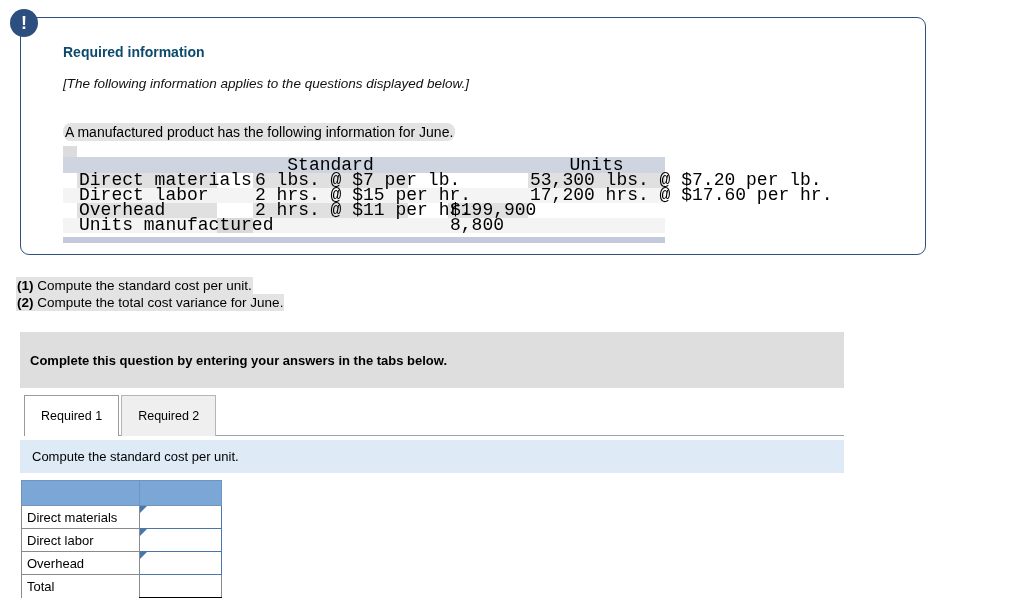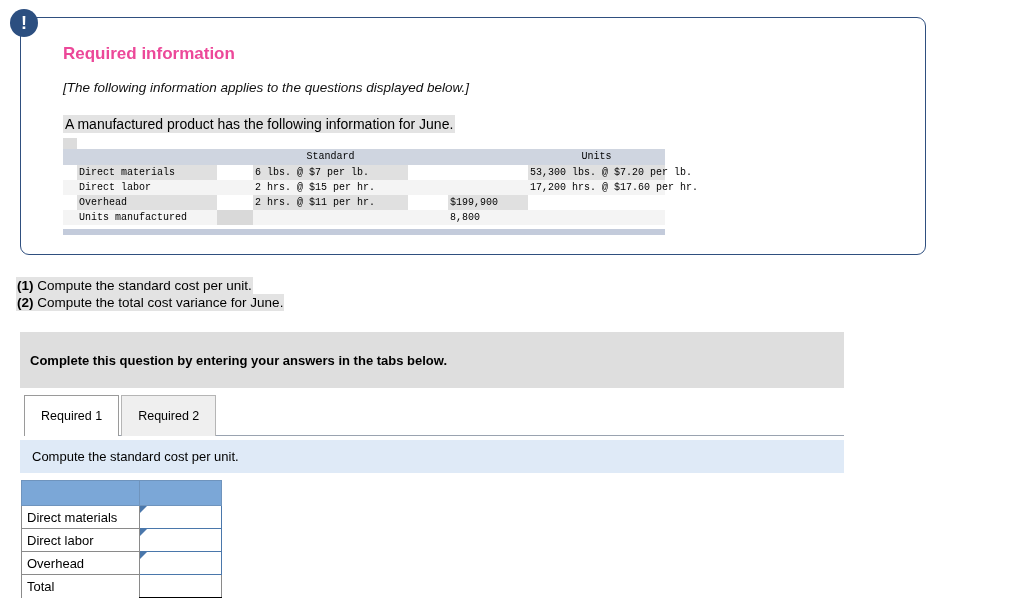--- a/index.html
+++ b/index.html
@@ -48,48 +48,49 @@
     font-weight: bold;
     font-size: 18px;
     line-height: 1;
     margin-top: -1px;
   }
 
   .panel-inner {
     padding: 26px 0 0 42px;
   }
   .panel-heading {
-    color: #ec4899;
+    color: #0c4a6e;
     font-weight: bold;
-    font-size: 17px;
+    font-size: 14px;
     margin: 0 0 0 0;
   }
   .panel-note {
     font-style: italic;
     font-size: 13.5px;
     margin-top: 16px;
     color: #111111;
   }
   .panel-lead {
     font-size: 14px;
-    margin-top: 20px;
+    margin-top: 32px;
     background: #e3e3e3;
     display: inline-block;
     padding: 1px 2px;
+    border-radius: 8px;
   }
 
   
   #info-table-wrap {
     margin-top: 5px;
     width: 602px;
   }
   table.mono {
     border-collapse: collapse;
     font-family: "Liberation Mono", monospace;
-    font-size: 10px;
+    font-size: 18px;
     width: 602px;
     table-layout: fixed;
   }
   table.mono td, table.mono th {
     padding: 0 2px;
     height: 15px;
     line-height: 15px;
     font-weight: normal;
     white-space: pre;
   }

